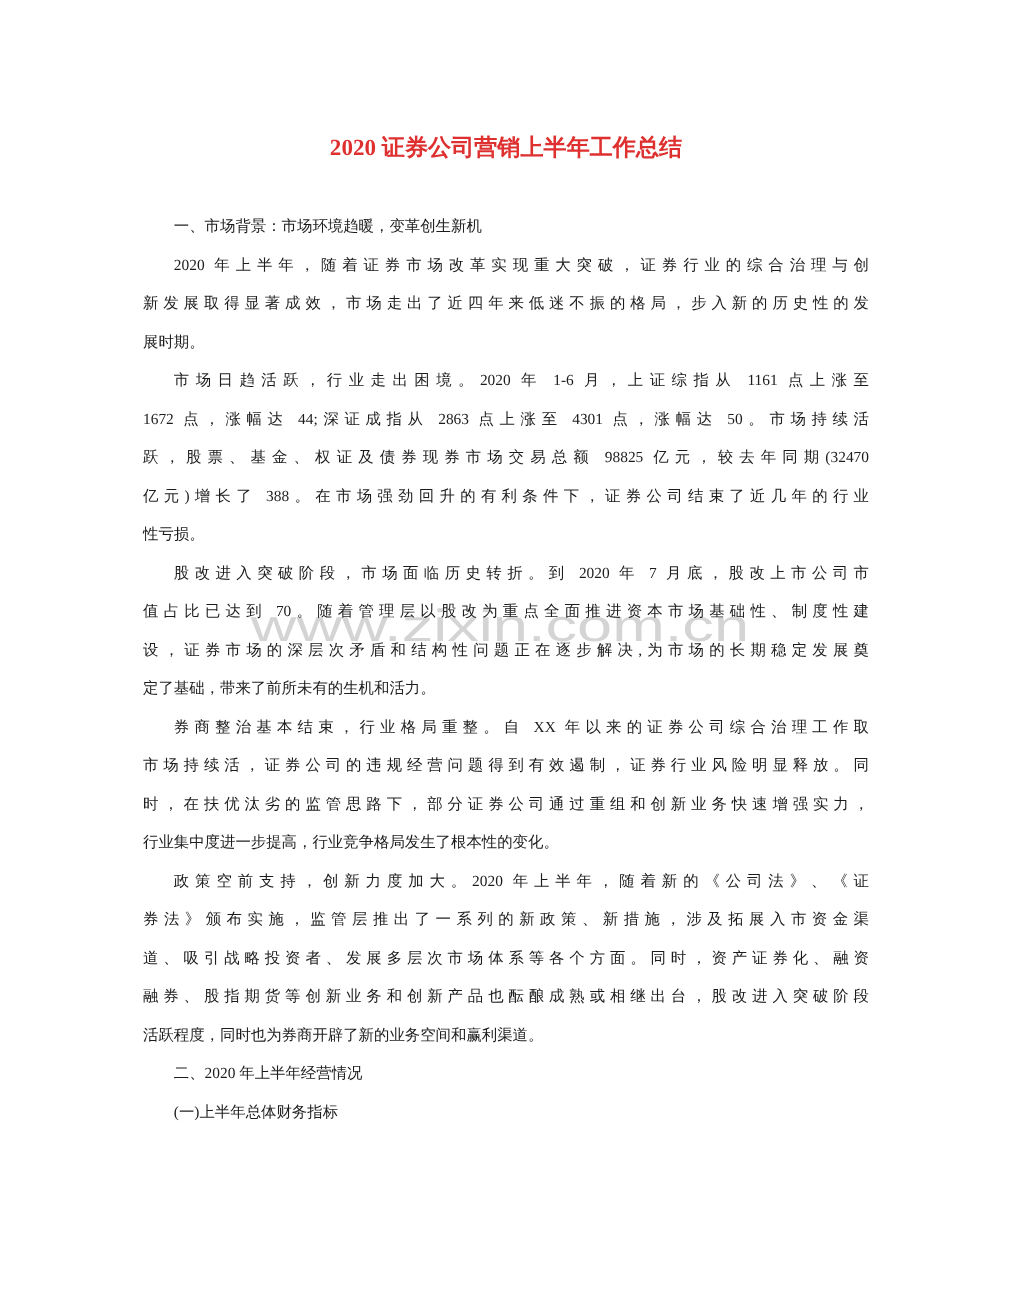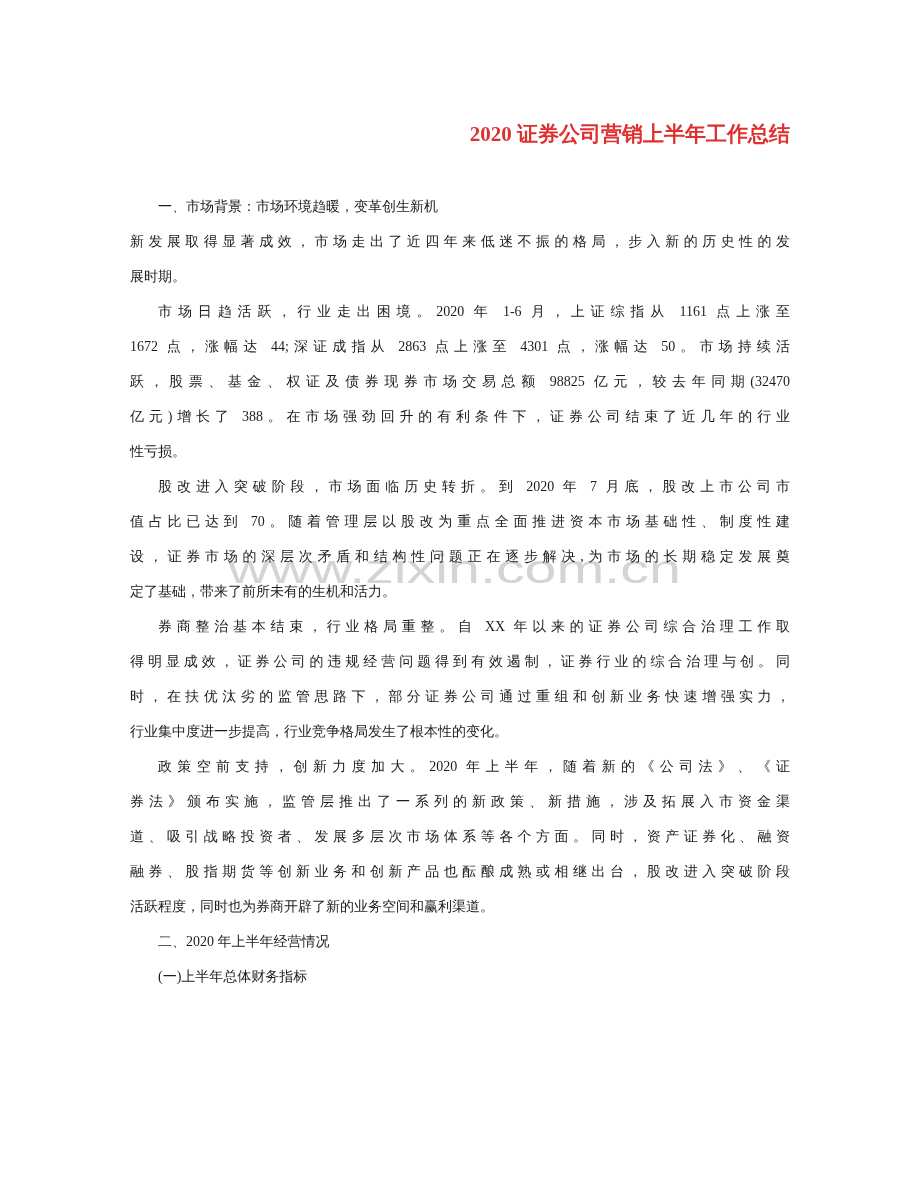--- a/index.html
+++ b/index.html
@@ -62,36 +62,37 @@
   }
   .line.indent {
     text-indent: 2em;
   }
 </style>
 </head>
 <body>
 
 <div class="page">
   <div class="watermark" style="color: rgb(212, 212, 212);">www.zixin.com.cn</div>
-  <h1 class="doc-title" style="color: rgb(223, 48, 48); text-align: right;">2020 证券公司营销上半年工作总结</h1>
+  <h1 class="doc-title" style="color: rgb(223, 48, 48);">2020 证券公司营销上半年工作总结</h1>
   <div class="doc-body" style="color: rgb(28, 28, 28);">
       <div class="line indent">一、市场背景：市场环境趋暖，变革创生新机</div>
+      <div class="line indent fill">2020 年上半年，随着证券市场改革实现重大突破，证券行业的综合治理与创</div>
       <div class="line fill">新发展取得显著成效，市场走出了近四年来低迷不振的格局，步入新的历史性的发</div>
       <div class="line">展时期。</div>
       <div class="line indent fill">市场日趋活跃，行业走出困境。2020 年 1-6 月，上证综指从 1161 点上涨至</div>
       <div class="line fill">1672 点，涨幅达 44;深证成指从 2863 点上涨至 4301 点，涨幅达 50。市场持续活</div>
       <div class="line fill">跃，股票、基金、权证及债券现券市场交易总额 98825 亿元，较去年同期(32470</div>
       <div class="line fill">亿元)增长了 388。在市场强劲回升的有利条件下，证券公司结束了近几年的行业</div>
       <div class="line">性亏损。</div>
       <div class="line indent fill">股改进入突破阶段，市场面临历史转折。到 2020 年 7 月底，股改上市公司市</div>
       <div class="line fill">值占比已达到 70。随着管理层以股改为重点全面推进资本市场基础性、制度性建</div>
       <div class="line fill">设，证券市场的深层次矛盾和结构性问题正在逐步解决,为市场的长期稳定发展奠</div>
       <div class="line">定了基础，带来了前所未有的生机和活力。</div>
       <div class="line indent fill">券商整治基本结束，行业格局重整。自 XX 年以来的证券公司综合治理工作取</div>
-      <div class="line fill">得明显成效，证券公司的违规经营问题得到有效遏制，证券行业的综合治理与创。同</div>
+      <div class="line fill">市场持续活，证券公司的违规经营问题得到有效遏制，证券行业风险明显释放。同</div>
       <div class="line fill">时，在扶优汰劣的监管思路下，部分证券公司通过重组和创新业务快速增强实力，</div>
       <div class="line">行业集中度进一步提高，行业竞争格局发生了根本性的变化。</div>
       <div class="line indent fill">政策空前支持，创新力度加大。2020 年上半年，随着新的《公司法》、《证</div>
       <div class="line fill">券法》颁布实施，监管层推出了一系列的新政策、新措施，涉及拓展入市资金渠</div>
       <div class="line fill">道、吸引战略投资者、发展多层次市场体系等各个方面。同时，资产证券化、融资</div>
       <div class="line fill">融券、股指期货等创新业务和创新产品也酝酿成熟或相继出台，股改进入突破阶段</div>
       <div class="line">活跃程度，同时也为券商开辟了新的业务空间和赢利渠道。</div>
       <div class="line indent">二、2020 年上半年经营情况</div>
       <div class="line indent">(一)上半年总体财务指标</div>
     </div>

